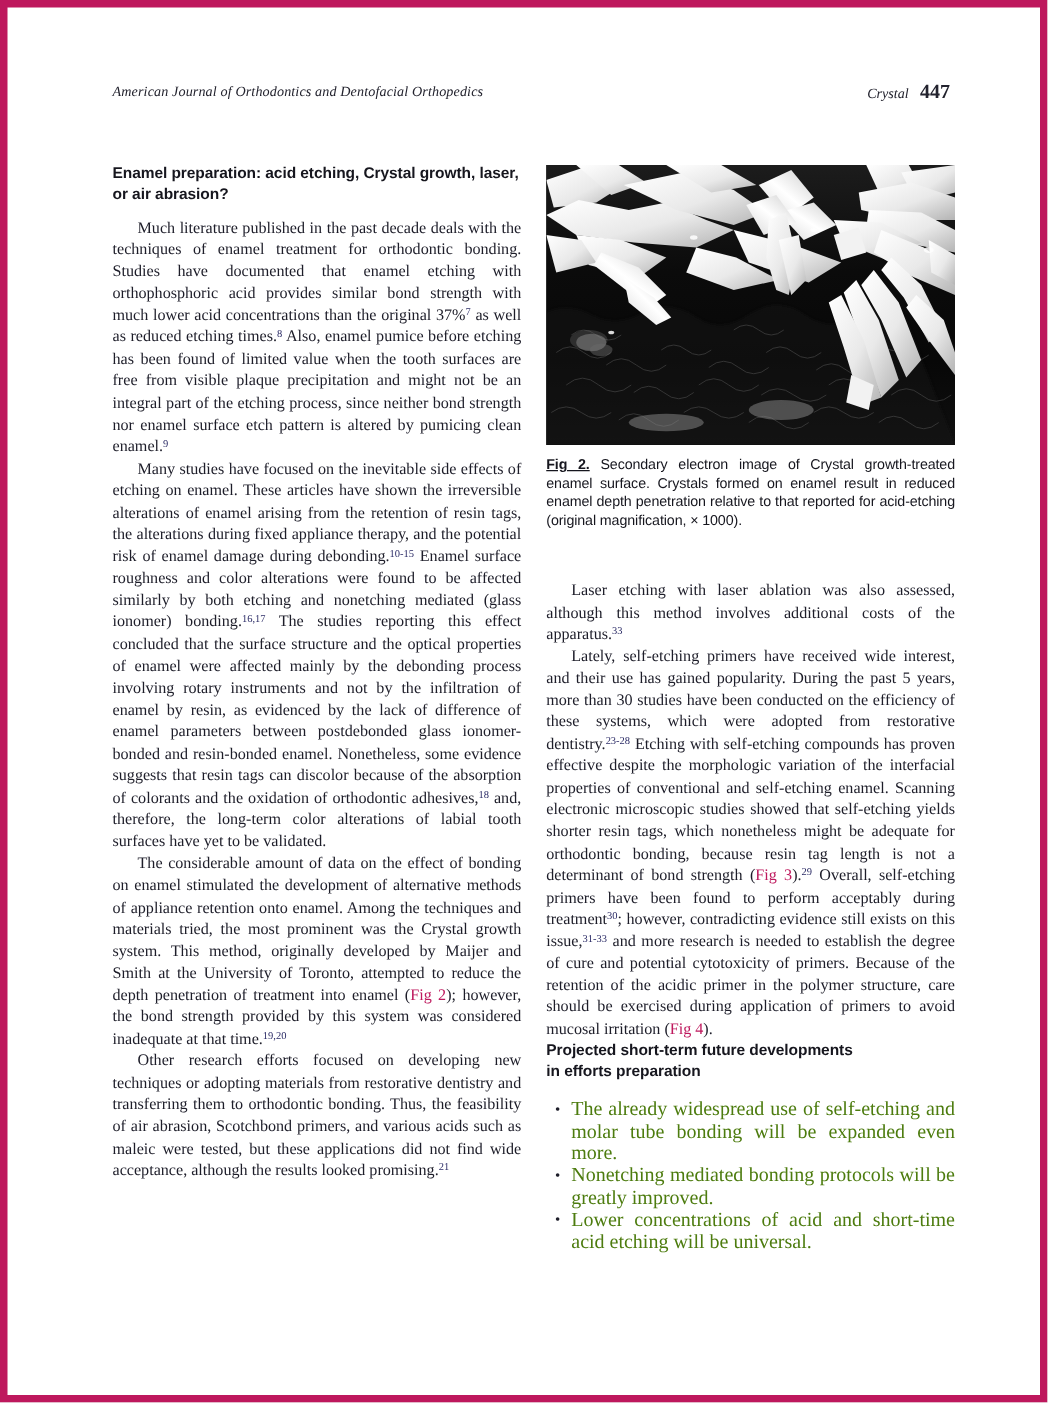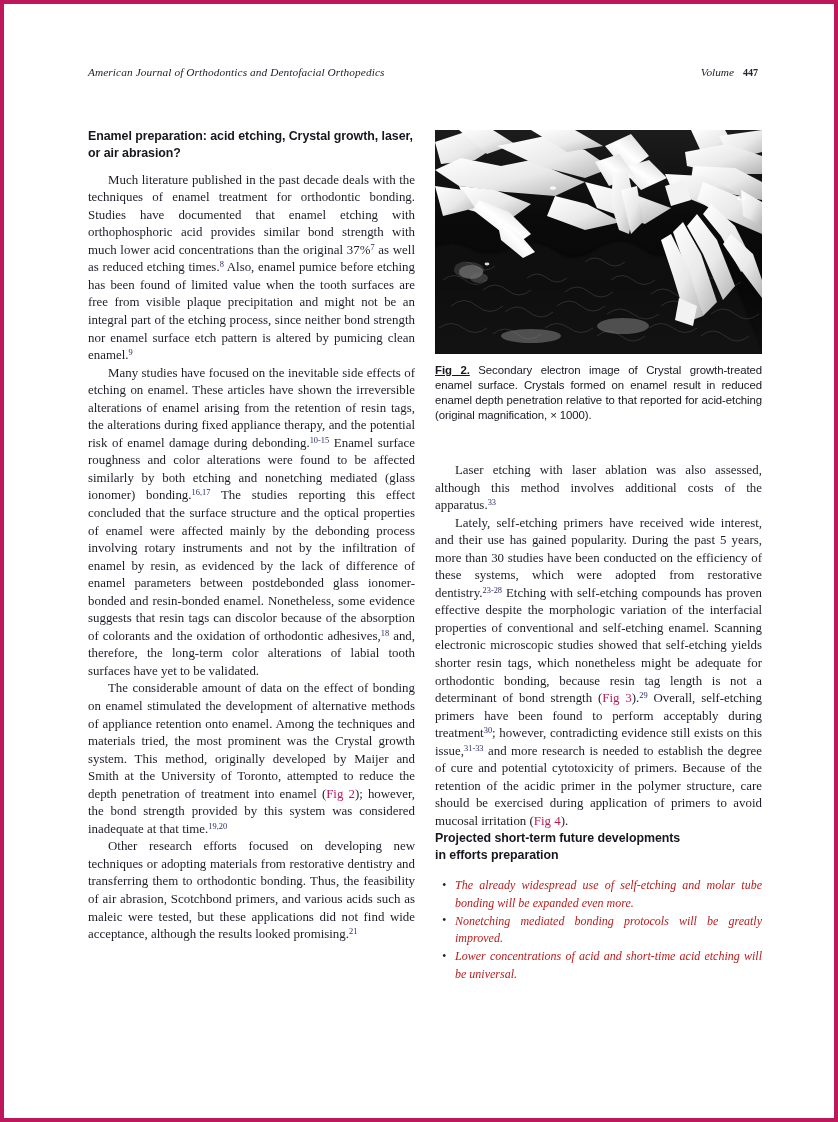--- a/index.html
+++ b/index.html
@@ -6,21 +6,21 @@
     margin: 0;
     padding: 0;
     background: #e8e8e8;
   }
   .page {
     position: relative;
     width: 838px;
     height: 1122px;
     background: #ffffff;
     box-sizing: border-box;
-    border: 4px solid #be185d;
+    border: 6px solid #be185d;
     overflow: hidden;
     font-family: "Liberation Serif", "DejaVu Serif", serif;
     color: #1a1a24;
   }
 
   
   .running-head {
     position: absolute;
     left: 84px;
     top: 60px;
@@ -50,21 +50,21 @@
     line-height: 16.5px;
     color: #23232e;
   }
   .rh-right .author {
     font-style: italic;
   }
   .rh-right .folio {
     font-weight: bold;
     font-style: normal;
     margin-left: 9px;
-    font-size: 10px;
+    font-size: 16px;
   }
 
   
   .col {
     position: absolute;
     top: 124px;
     width: 327px;
   }
   .col-left  { left: 84px; }
 
@@ -133,27 +133,26 @@
   }
 
   
   ul.bullets {
     margin: 13px 0 0 0;
     padding: 0 0 0 20px;
     list-style: none;
   }
   ul.bullets li {
     position: relative;
-    font-size: 12px;
+    font-size: 16px;
     line-height: 17.55px;
     text-align: justify;
     padding-left: 0;
     margin-bottom: 0.5px;
-    color: #b91c1c;
-    font-style: italic;
+    color: #4d7c0f;
   }
   ul.bullets li::before {
     content: "\2022";
     position: absolute;
     left: -13px;
     top: -0.5px;
     font-size: 12px;
     color: #1d1d29;
   }
   .future-head {
@@ -163,21 +162,21 @@
 </head>
 <body>
 
 <div class="page">
 
   <div class="running-head">
     <div class="rh-left">
       <div class="rh-line1">American Journal of Orthodontics and Dentofacial Orthopedics</div>
     </div>
     <div class="rh-right">
-      <span class="author">Volume</span><span class="folio">447</span>
+      <span class="author">Crystal</span><span class="folio">447</span>
     </div>
   </div>
 
   <div class="col col-left">
     <h2 class="section-head">Enamel preparation: acid etching, Crystal growth, laser, or air abrasion?</h2>
     <div id="left-paras">
         <p class="body"><span>Much literature published in the past decade deals with the techniques of enamel treatment for orthodontic bonding. Studies have documented that enamel etching with orthophosphoric acid provides similar bond strength with much lower acid concentrations than the original 37%</span><sup class="xref">7</sup><span> as well as reduced etching times.</span><sup class="xref">8</sup><span> Also, enamel pumice before etching has been found of limited value when the tooth surfaces are free from visible plaque precipitation and might not be an integral part of the etching process, since neither bond strength nor enamel surface etch pattern is altered by pumicing clean enamel.</span><sup class="xref">9</sup></p>
         <p class="body"><span>Many studies have focused on the inevitable side effects of etching on enamel. These articles have shown the irreversible alterations of enamel arising from the retention of resin tags, the alterations during fixed appliance therapy, and the potential risk of enamel damage during debonding.</span><sup class="xref">10-15</sup><span> Enamel surface roughness and color alterations were found to be affected similarly by both etching and nonetching mediated (glass ionomer) bonding.</span><sup class="xref">16,17</sup><span> The studies reporting this effect concluded that the surface structure and the optical properties of enamel were affected mainly by the debonding process involving rotary instruments and not by the infiltration of enamel by resin, as evidenced by the lack of difference of enamel parameters between postdebonded glass ionomer-bonded and resin-bonded enamel. Nonetheless, some evidence suggests that resin tags can discolor because of the absorption of colorants and the oxidation of orthodontic adhesives,</span><sup class="xref">18</sup><span> and, therefore, the long-term color alterations of labial tooth surfaces have yet to be validated.</span></p>
         <p class="body"><span>The considerable amount of data on the effect of bonding on enamel stimulated the development of alternative methods of appliance retention onto enamel. Among the techniques and materials tried, the most prominent was the Crystal growth system. This method, originally developed by Maijer and Smith at the University of Toronto, attempted to reduce the depth penetration of treatment into enamel (</span><span class="xref">Fig 2</span><span>); however, the bond strength provided by this system was considered inadequate at that time.</span><sup class="xref">19,20</sup></p>
         <p class="body"><span>Other research efforts focused on developing new techniques or adopting materials from restorative dentistry and transferring them to orthodontic bonding. Thus, the feasibility of air abrasion, Scotchbond primers, and various acids such as maleic were tested, but these applications did not find wide acceptance, although the results looked promising.</span><sup class="xref">21</sup></p>

